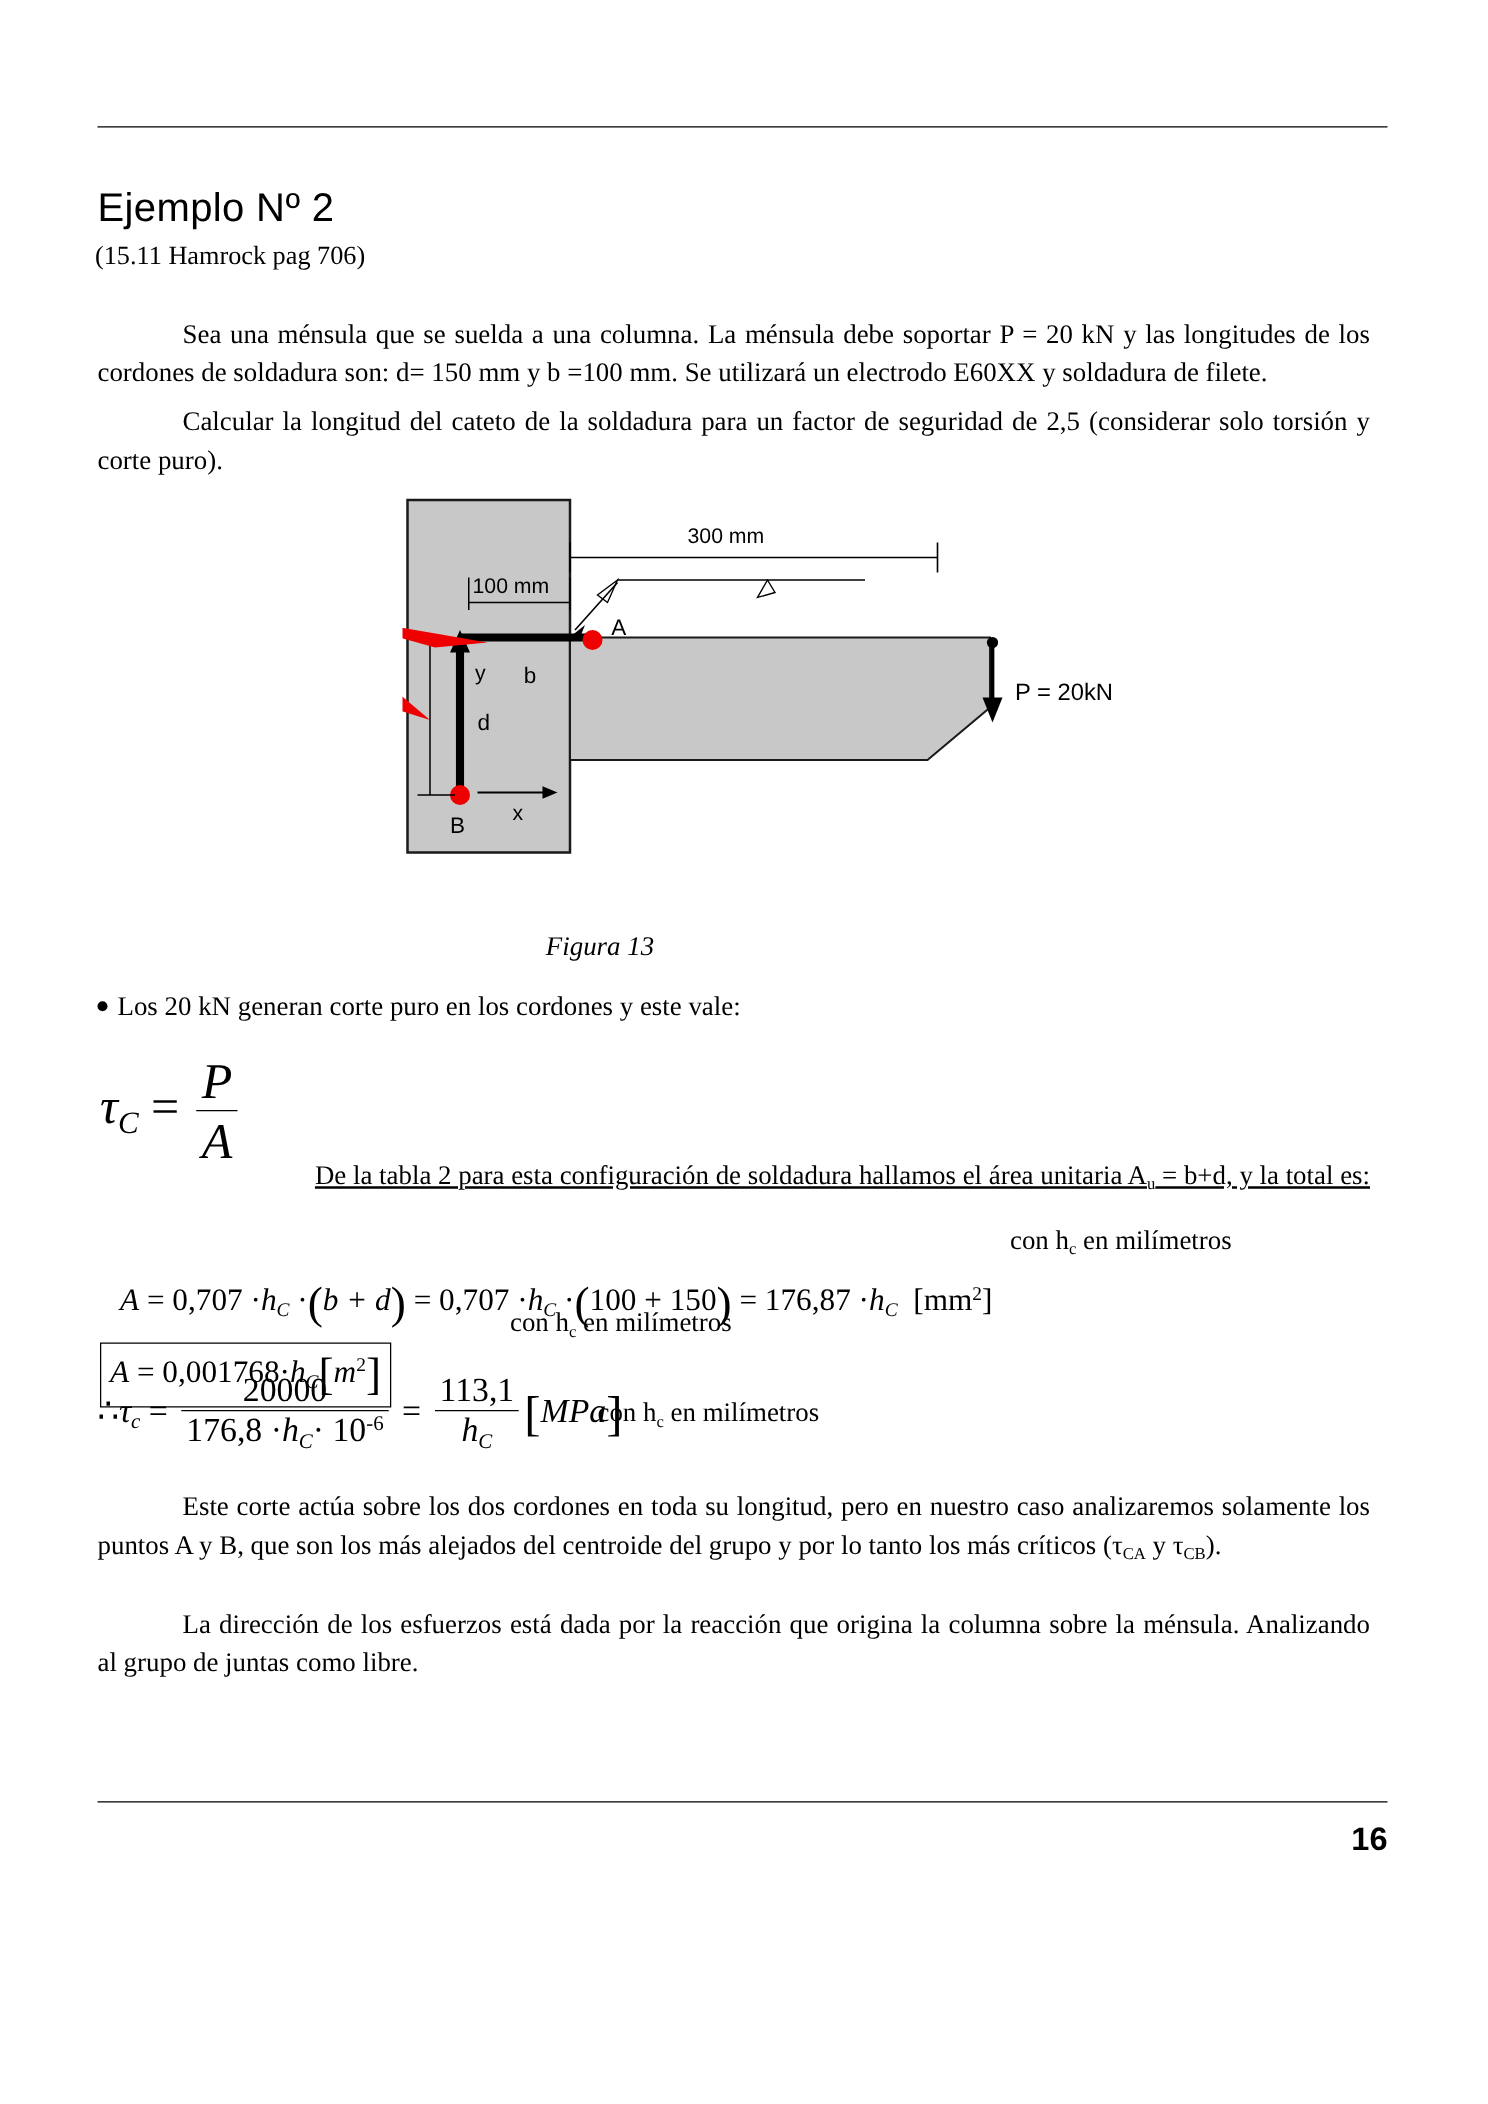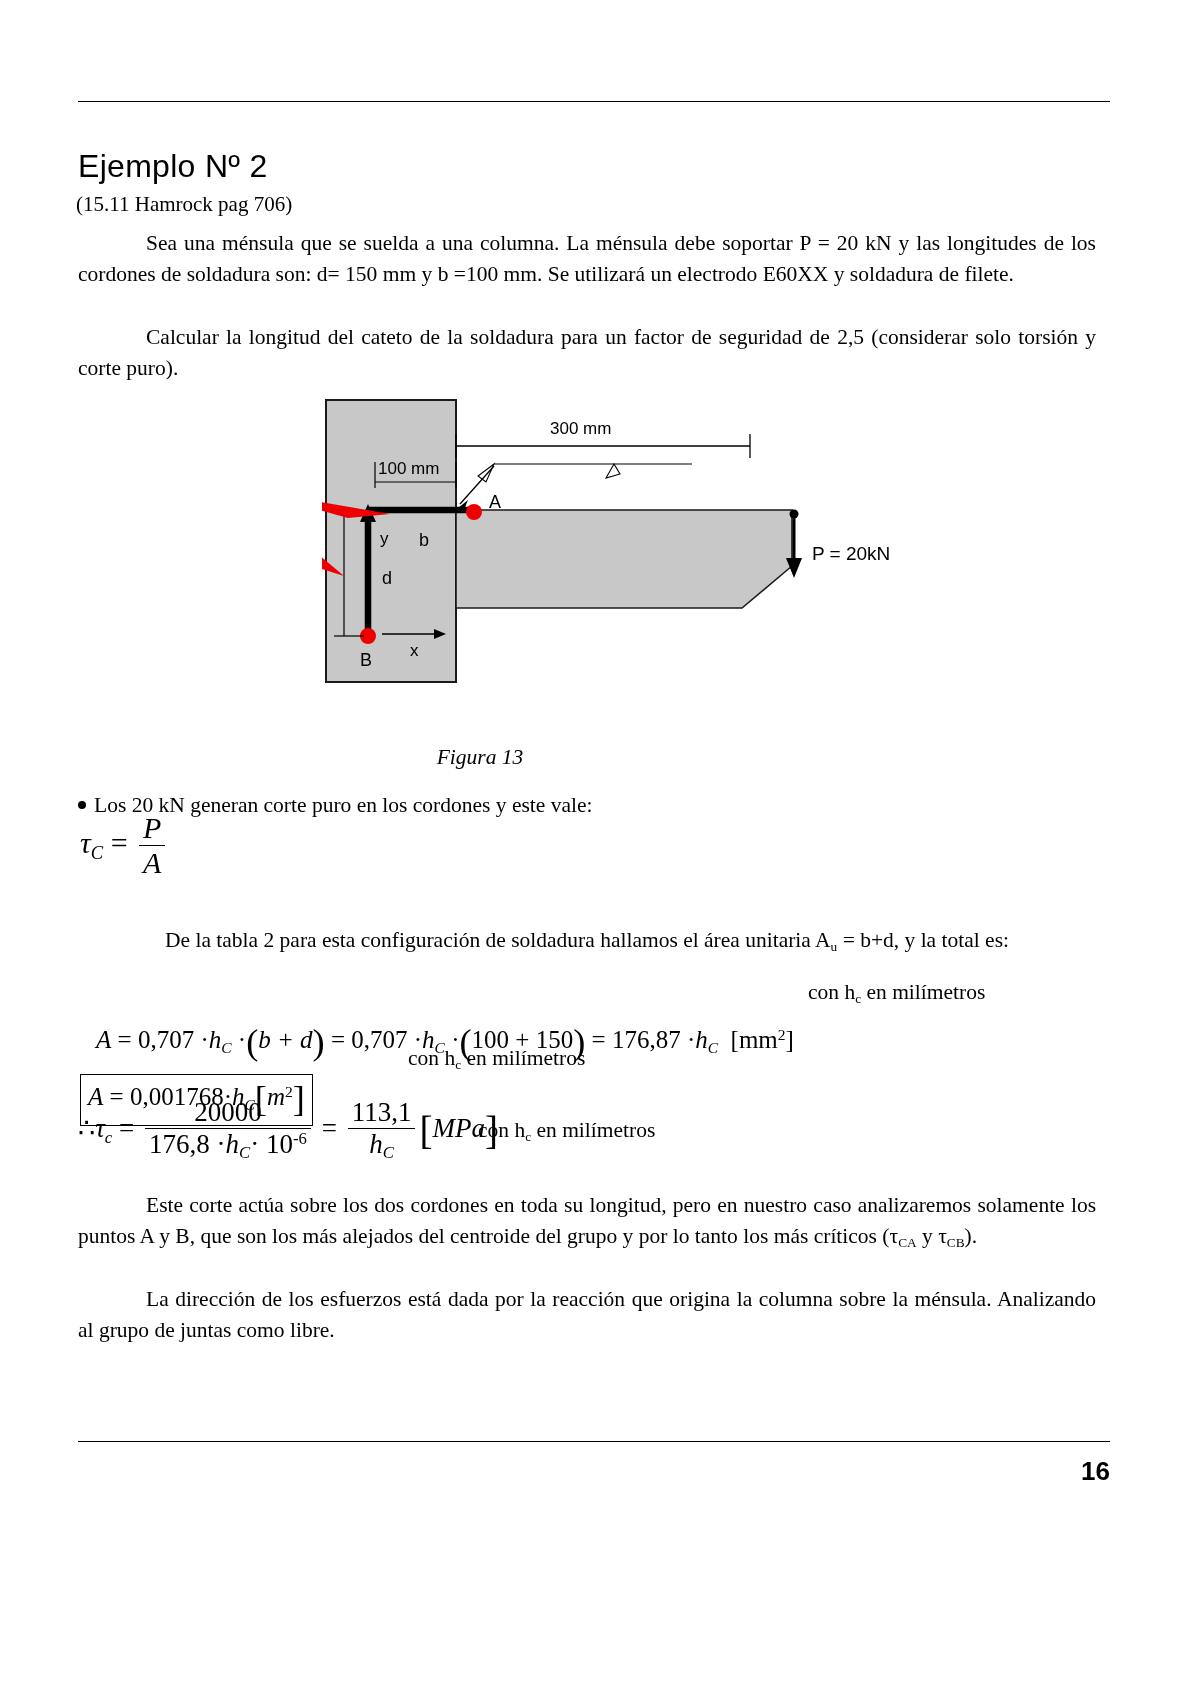--- a/index.html
+++ b/index.html
@@ -30,21 +30,21 @@
   .subtitle{
     position:absolute;left:76px;top:192px;font-size:21px;
   }
 
   
   .para{
     position:absolute;left:78px;width:1018px;
     font-size:21.5px;line-height:1.44;text-align:justify;
     text-justify:inter-word;
   }
-  .para.noj{text-align:center;}
+  .para.noj{text-align:right;text-decoration:underline;}
   .indent{display:inline-block;width:68px;}
 
   
   .figwrap{position:absolute;left:322px;top:396px;width:580px;height:290px;}
   .figcaption{
     position:absolute;left:0;top:745px;width:960px;text-align:center;
     font-style:italic;font-size:21.5px;
   }
 
   
@@ -86,21 +86,21 @@
 </head>
 <body>
 
 <div class="page">
 
   <div class="runrule"></div>
 
   <div class="h1">Ejemplo Nº 2</div>
   <div class="subtitle">(15.11 Hamrock pag 706)</div>
 
-  <div class="para" style="left:78px;top:228px;width:1018px;">
+  <div class="para" style="left:78px;top:252px;width:1018px;">
     <span class="indent"></span><span>Sea una ménsula que se suelda a una columna. La ménsula debe soportar P = 20 kN y las longitudes de los cordones de soldadura son: d= 150 mm y b =100 mm. Se utilizará un electrodo E60XX y soldadura de filete.</span>
   </div>
 
   <div class="para" style="left:78px;top:322px;width:1018px;">
     <span class="indent"></span><span>Calcular la longitud del cateto de la soldadura para un factor de seguridad de 2,5 (considerar solo torsión y corte puro).</span>
   </div>
 
   <div class="figwrap">
     <svg width="580" height="290" viewBox="0 0 580 290" xmlns="http://www.w3.org/2000/svg">
 
@@ -159,21 +159,21 @@
       <text x="490" y="164" font-family="Liberation Sans, sans-serif" font-size="19" fill="#000">P = 20kN</text>
     </svg>
   </div>
 
   <div class="figcaption">Figura  13</div>
 
   <div class="bullet" style="top:793px;">
     <span class="dot"></span><span>Los 20 kN generan corte puro en los cordones y este vale:</span>
   </div>
 
-  <div class="eq" style="left:80px;top:812px;font-size:30px;">
+  <div class="eq" style="left:80px;top:842px;font-size:40px;">
     <span class="mi">τ</span><span class="sub mi">C</span>
     <span>=</span>
     <span class="frac">
       <span class="num mi">P</span>
       <span class="den mi">A</span>
     </span>
   </div>
 
   <div class="para noj" style="left:78px;top:925px;width:1018px;">
     <span>De la tabla 2 para esta configuración de soldadura hallamos el área unitaria A</span><span class="sub">u</span><span> = b+d, y la total es:</span>

